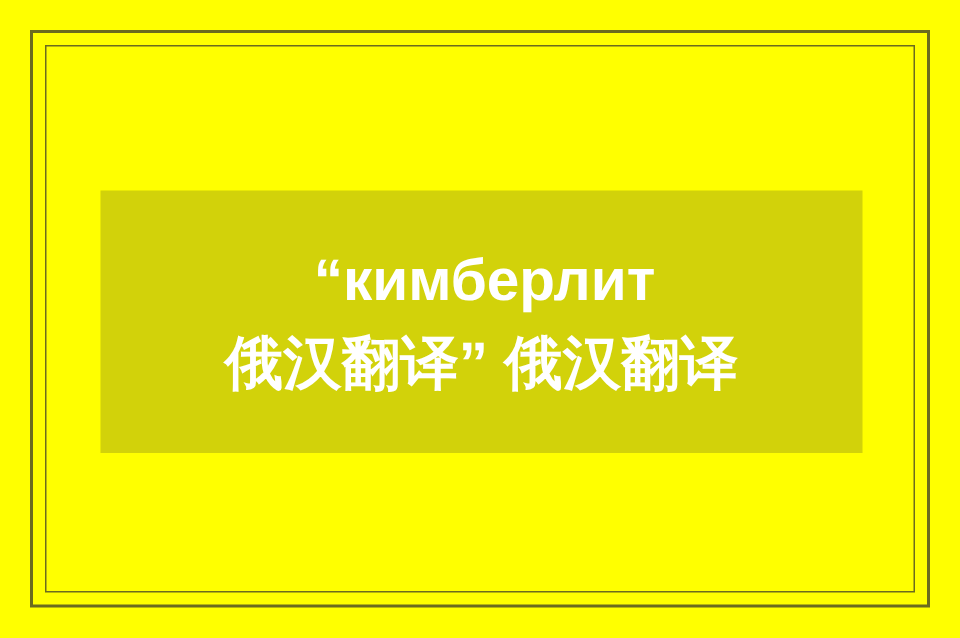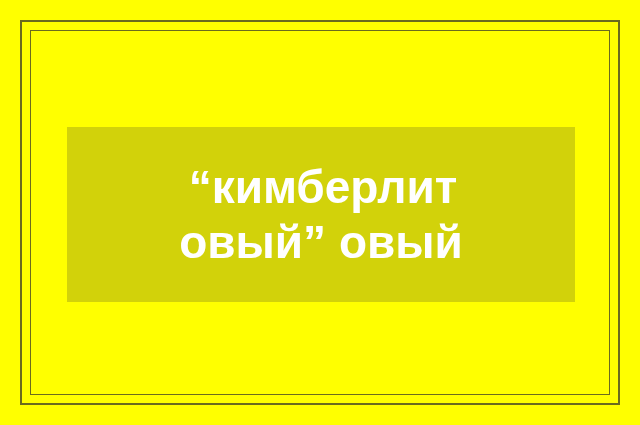--- a/index.html
+++ b/index.html
@@ -61,21 +61,21 @@
     justify-content: center;
   }
 
   .panel-title {
     margin: 0;
     padding: 0;
     width: 100%;
     text-align: center;
     color: #ffffff;
     font-weight: bold;
-    font-size: 46px;
+    font-size: 39px;
     line-height: 55px;
     letter-spacing: 0px;
     white-space: nowrap;
   }
 
   .title-line {
     display: block;
   }
 
   .title-line-1 {
@@ -91,17 +91,17 @@
 
 <div id="page">
 
   <div class="frame-outer"></div>
 
   <div class="frame-inner"></div>
 
   <div class="panel">
     <h1 class="panel-title">
       <span class="title-line title-line-1">“кимберлит</span>
-      <span class="title-line title-line-2">овый” овый</span>
+      <span class="title-line title-line-2">俄汉翻译” 俄汉翻译</span>
     </h1>
   </div>
 
 </div>
 
 </body></html>

